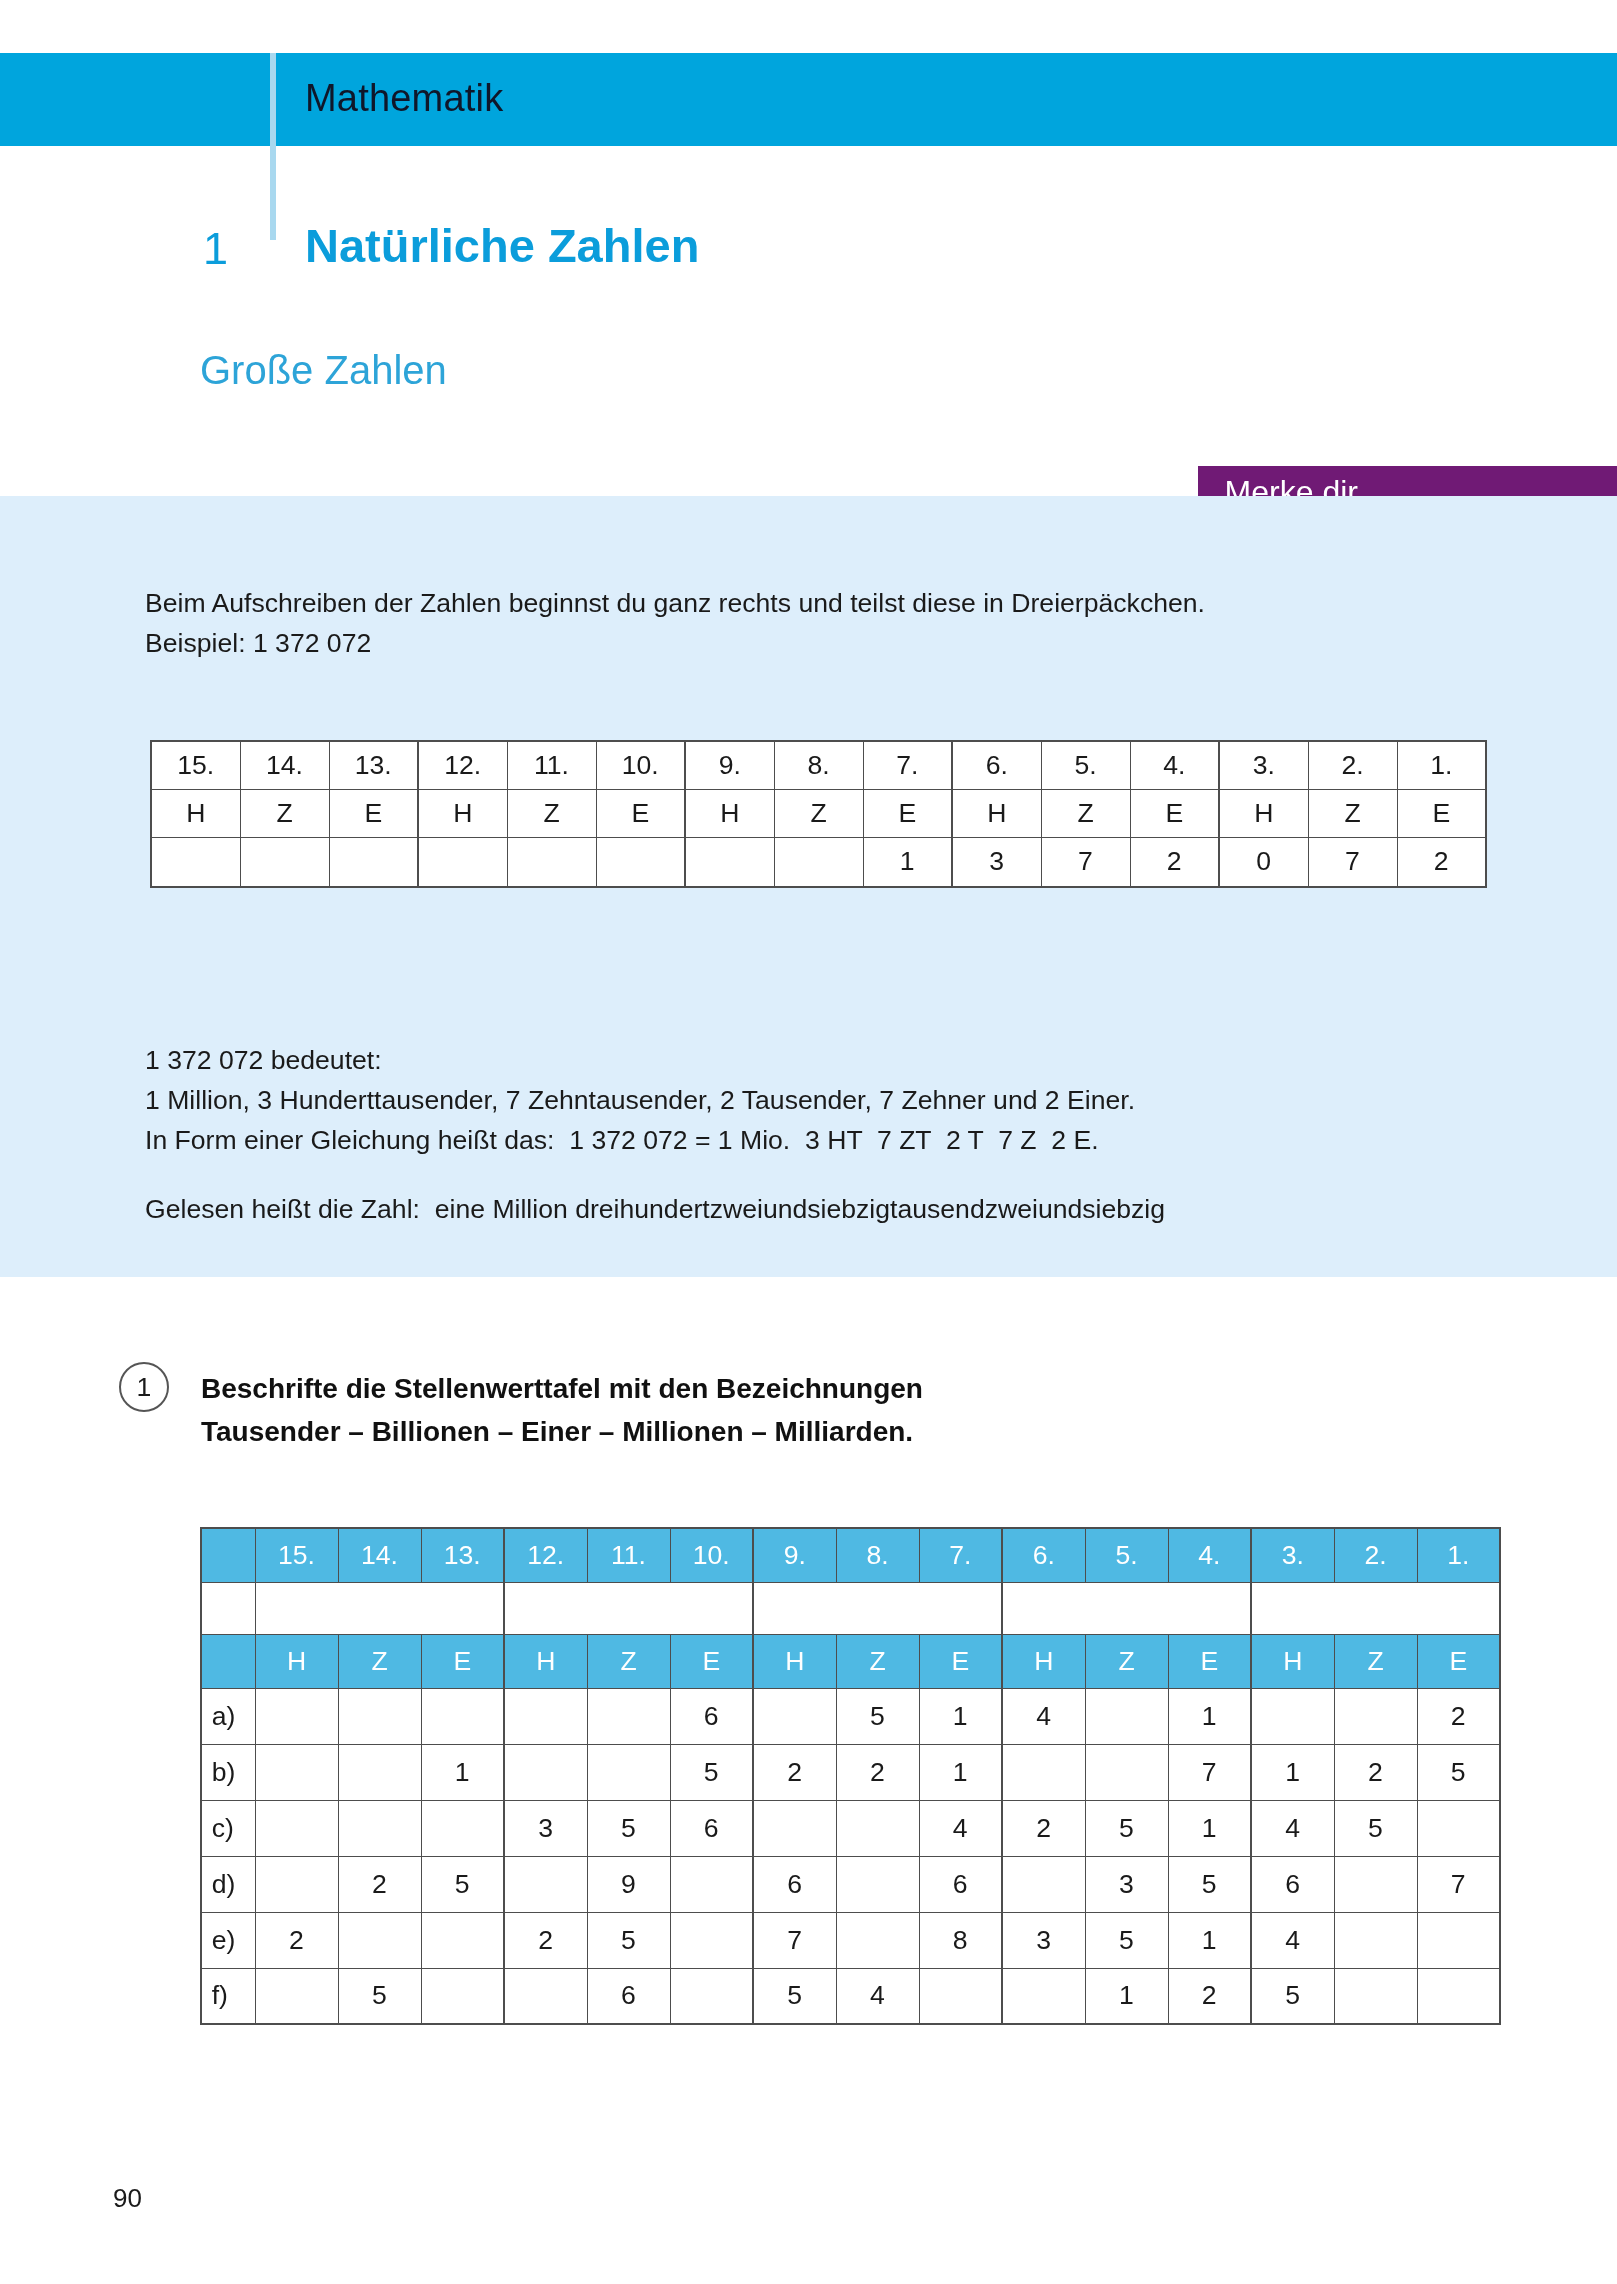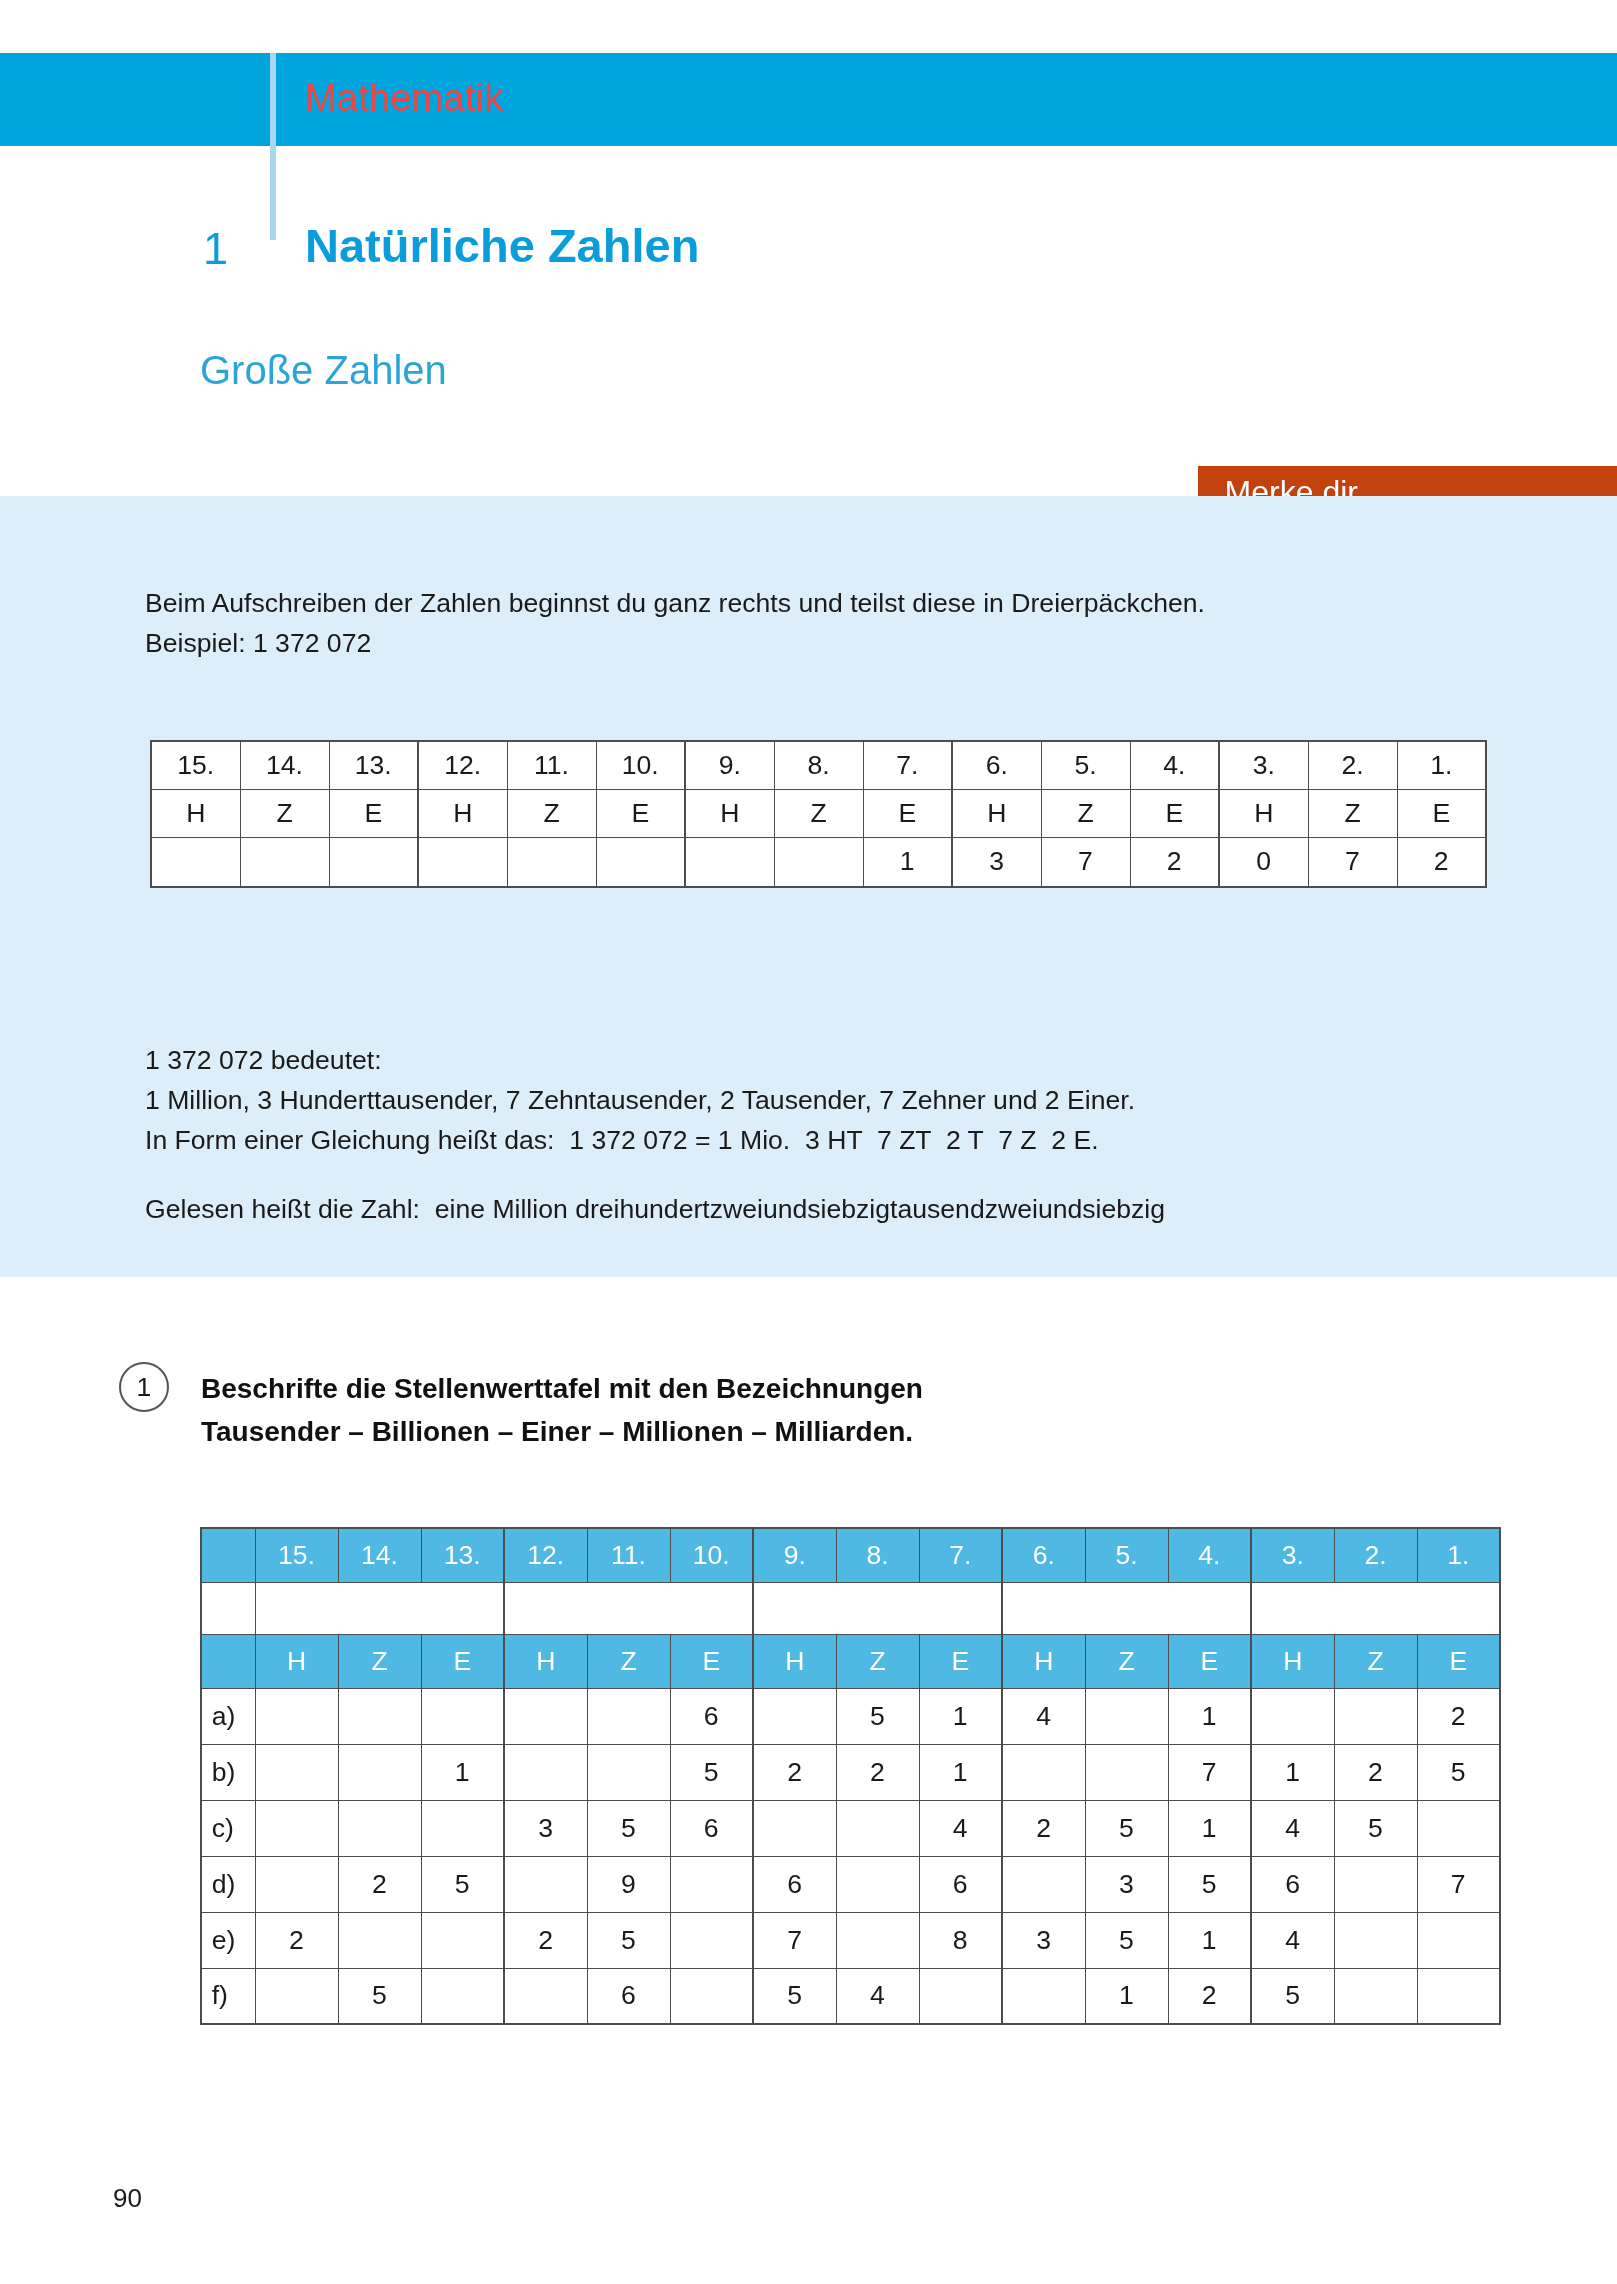--- a/index.html
+++ b/index.html
@@ -27,21 +27,21 @@
   .banner-rule {
     position: absolute;
     left: 270px; top: 53px;
     width: 5.6px; height: 187px;
     background: #a8d8ef;
   }
   .banner-title {
     position: absolute;
     left: 305px; top: 79px;
     font-size: 38px;
-    color: #ef4444;
+    color: #0f172a;
     font-weight: 400;
     letter-spacing: 0.2px;
     line-height: 1;
   }
 
   
   .chapter-num {
     position: absolute;
     left: 203px; top: 226px;
     font-size: 45px;
@@ -64,21 +64,21 @@
     color: #2da4d8;
     font-weight: 400;
     line-height: 1;
   }
 
   
   .merke-tab {
     position: absolute;
     left: 1198px; top: 466px;
     width: 420px; height: 53px;
-    background: #c2410c;
+    background: #701a75;
   }
   .merke-tab-label {
     position: absolute;
     left: 26.6px; top: 9.7px;
     font-size: 32px;
     color: #ffffff;
     line-height: 1;
   }
   .merke-box {
     position: absolute;

